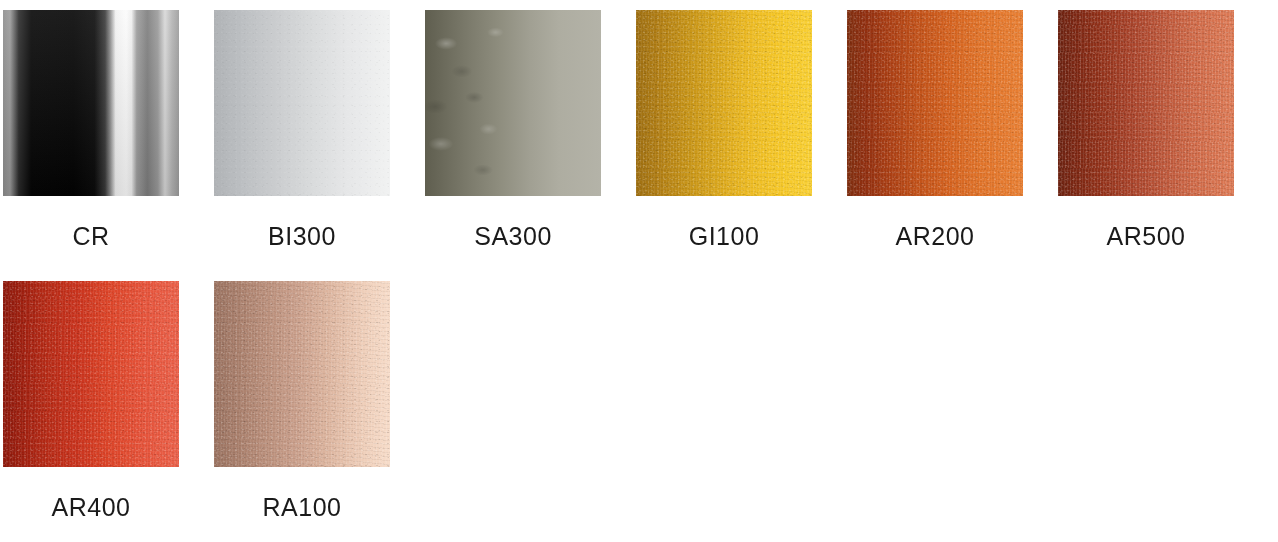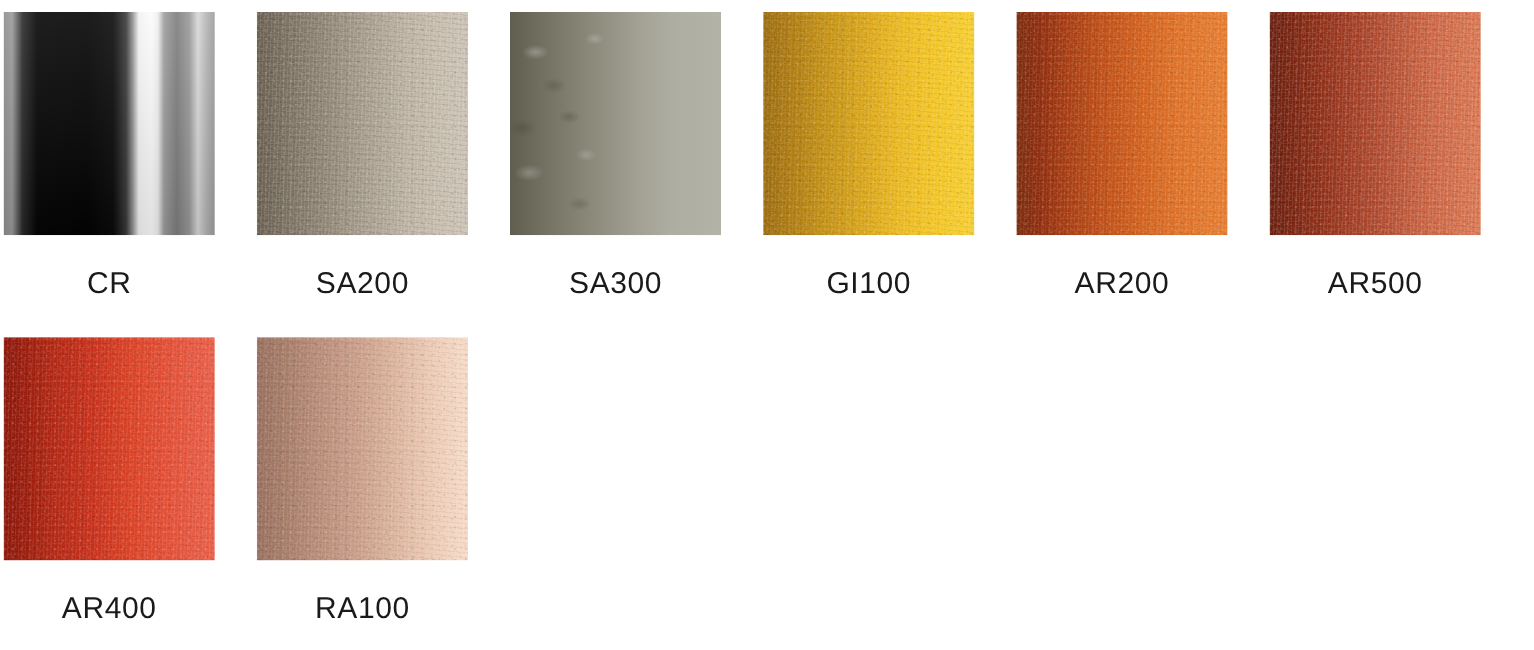--- a/index.html
+++ b/index.html
@@ -123,25 +123,24 @@
 <div class="swatch-grid">
     <div class="swatch-cell">
       <div class="swatch-tile">
         <div class="sheen" style="background: linear-gradient(90deg, rgb(141, 141, 141) 0%, rgb(154, 154, 154) 4%, rgb(42, 42, 42) 9%, rgb(5, 5, 5) 16%, rgb(3, 3, 3) 40%, rgb(11, 11, 11) 52%, rgb(58, 58, 58) 58%, rgb(142, 142, 142) 61%, rgb(242, 242, 242) 64%, rgb(251, 251, 251) 70%, rgb(239, 239, 239) 73%, rgb(157, 157, 157) 76%, rgb(125, 125, 125) 82%, rgb(154, 154, 154) 88%, rgb(216, 216, 216) 92%, rgb(180, 180, 180) 96%, rgb(156, 156, 156) 100%);"></div>
         <div class="chrome-bands"></div>
       </div>
       <div class="swatch-label">CR</div>
     </div>
     <div class="swatch-cell">
       <div class="swatch-tile">
-        <div class="sheen" style="background: linear-gradient(90deg, rgb(109, 99, 84) 0%, rgb(126, 116, 101) 14%, rgb(147, 136, 120) 32%, rgb(170, 160, 145) 52%, rgb(189, 179, 164) 70%, rgb(200, 190, 175) 86%, rgb(205, 196, 182) 100%);"></div>
-        <div class="stipple" style="opacity: 0.3;"></div>
-        <div class="grain"></div>
+        <div class="sheen" style="background: linear-gradient(90deg, rgb(176, 179, 182) 0%, rgb(188, 191, 194) 16%, rgb(203, 205, 207) 36%, rgb(217, 219, 220) 56%, rgb(230, 231, 232) 76%, rgb(241, 242, 242) 100%);"></div>
+        <div class="grain" style="opacity: 0.1;"></div>
       </div>
-      <div class="swatch-label">SA200</div>
+      <div class="swatch-label">BI300</div>
     </div>
     <div class="swatch-cell">
       <div class="swatch-tile">
         <div class="sheen" style="background: linear-gradient(90deg, rgb(95, 94, 79) 0%, rgb(109, 108, 93) 12%, rgb(125, 124, 109) 26%, rgb(142, 141, 126) 42%, rgb(161, 160, 147) 60%, rgb(174, 173, 161) 76%, rgb(180, 179, 168) 100%);"></div>
         <div class="mottle"></div>
       </div>
       <div class="swatch-label">SA300</div>
     </div>
     <div class="swatch-cell">
       <div class="swatch-tile">

